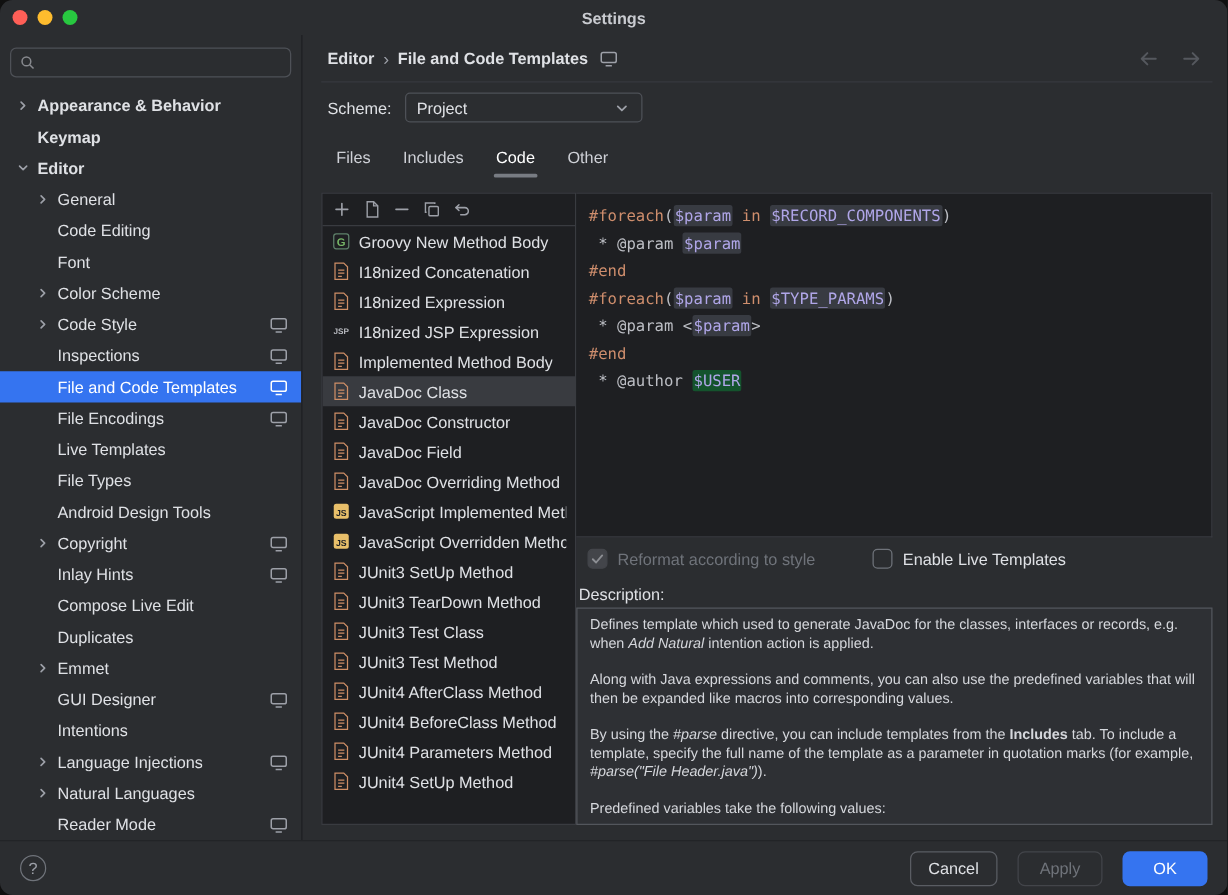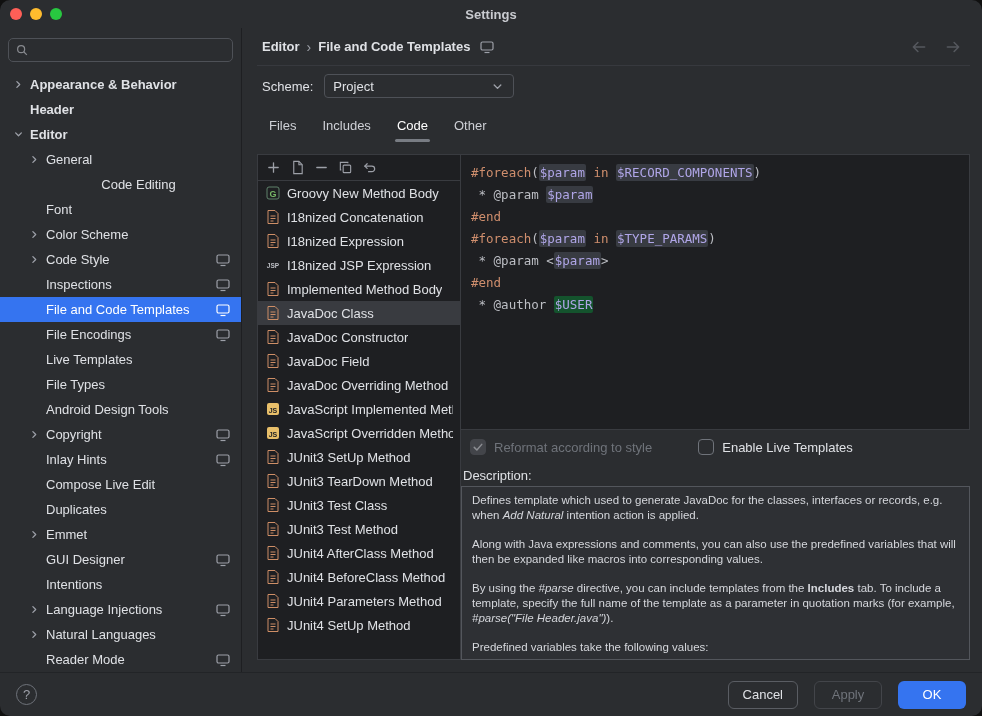--- a/index.html
+++ b/index.html
@@ -114,39 +114,39 @@
           <div class="tree-row top" style="padding-left: 10px;">
             <span class="chev">
               <svg viewBox="0 0 16 16" fill="none" stroke="currentColor" stroke-width="1.6" stroke-linecap="round" stroke-linejoin="round">
                 <path d="M6 4.5 9.5 8 6 11.5"></path>
               </svg>
             </span>
             <span class="tree-label">Appearance &amp; Behavior</span>
           </div>
           <div class="tree-row top" style="padding-left: 10px;">
             <span class="chev"></span>
-            <span class="tree-label">Header</span>
+            <span class="tree-label">Keymap</span>
           </div>
           <div class="tree-row top" style="padding-left: 10px;">
             <span class="chev open">
               <svg viewBox="0 0 16 16" fill="none" stroke="currentColor" stroke-width="1.6" stroke-linecap="round" stroke-linejoin="round">
                 <path d="M6 4.5 9.5 8 6 11.5"></path>
               </svg>
             </span>
             <span class="tree-label">Editor</span>
           </div>
           <div class="tree-row" style="padding-left: 26px;">
             <span class="chev">
               <svg viewBox="0 0 16 16" fill="none" stroke="currentColor" stroke-width="1.6" stroke-linecap="round" stroke-linejoin="round">
                 <path d="M6 4.5 9.5 8 6 11.5"></path>
               </svg>
             </span>
             <span class="tree-label">General</span>
           </div>
-          <div class="tree-row" style="padding-left: 26px; justify-content: center;">
+          <div class="tree-row" style="padding-left: 26px;">
             <span class="chev"></span>
             <span class="tree-label">Code Editing</span>
           </div>
           <div class="tree-row" style="padding-left: 26px;">
             <span class="chev"></span>
             <span class="tree-label">Font</span>
           </div>
           <div class="tree-row" style="padding-left: 26px;">
             <span class="chev">
               <svg viewBox="0 0 16 16" fill="none" stroke="currentColor" stroke-width="1.6" stroke-linecap="round" stroke-linejoin="round">

